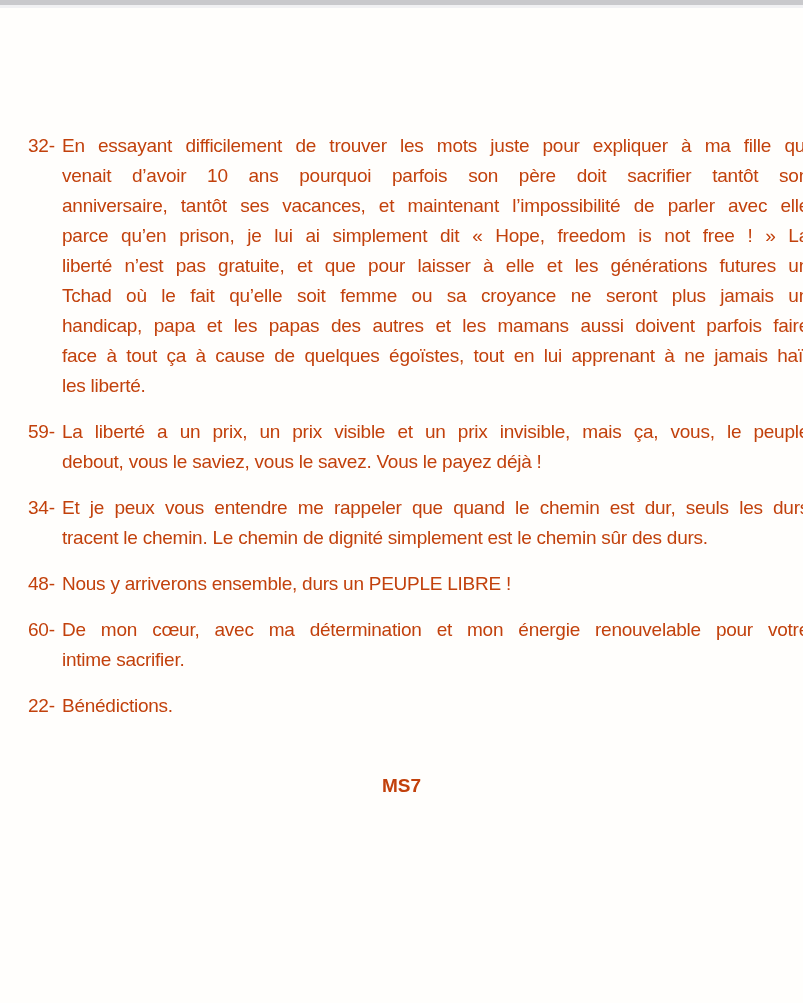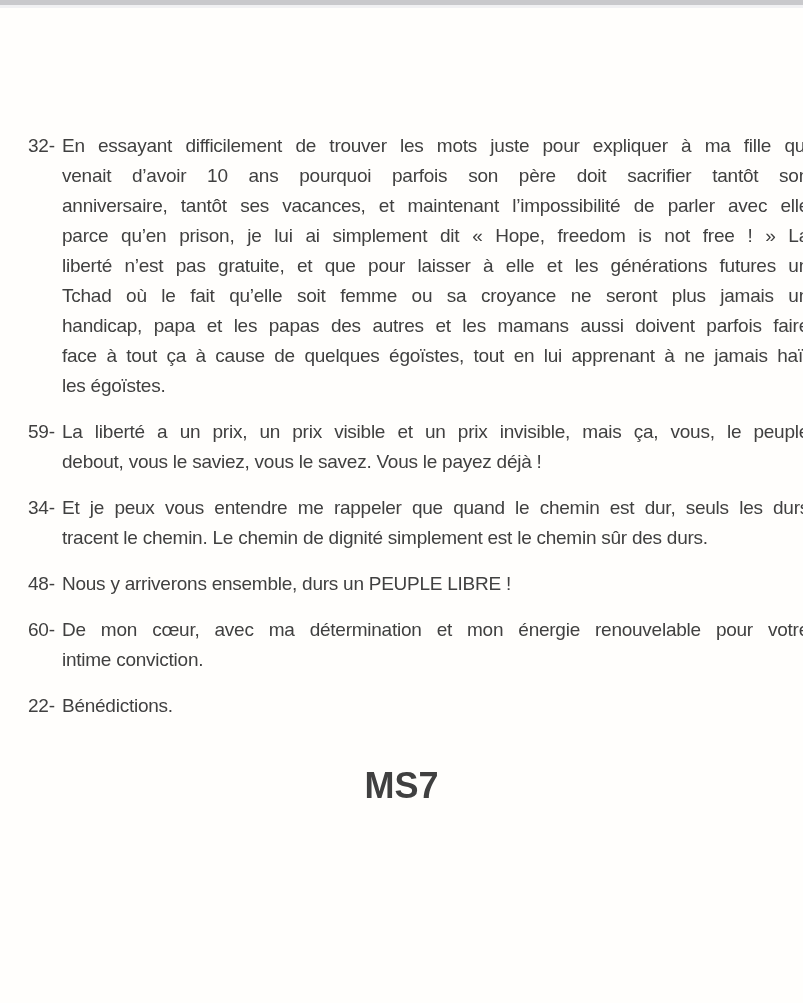--- a/index.html
+++ b/index.html
@@ -14,38 +14,38 @@
     width: 803px; height: 1003px;
     overflow: hidden;
     background: #fffefc;
   }
   .bar1 { height: 5px; background: #c9c9cc; }
   .bar2 { height: 3px; background: #f1f1f3; }
   .page {
     padding: 123px 0 0 28px;
     font-size: 19px;
     line-height: 30px;
-    color: #404040;
+    color: #c2410c;
     letter-spacing: -0.25px;
   }
   .para {
     position: relative;
     width: 781px;
     padding-left: 34px;
     margin: 0 0 16px 0;
   }
   .num { position: absolute; left: 0; top: 0; }
   .line { height: 30px; white-space: nowrap; overflow: visible; }
   .t { display: inline; }
   .signature {
     width: 803px;
     margin: 49px 0 0 -28px;
     text-align: center;
     font-weight: 700;
-    font-size: 36px;
+    font-size: 19px;
     line-height: 32px;
     letter-spacing: 0;
   }
 </style>
 </head>
 <body>
 
 <div class="viewport">
   <div class="bar1"></div>
   <div class="bar2"></div>
@@ -63,21 +63,21 @@
   <div class="line"><span class="t" style="word-spacing: 7.78906px;">parce qu’en prison, je lui ai simplement dit « Hope, freedom is not free ! » La</span></div>
 
   <div class="line"><span class="t" style="word-spacing: 7.40402px;">liberté n’est pas gratuite, et que pour laisser à elle et les générations futures un</span></div>
 
   <div class="line"><span class="t" style="word-spacing: 9.58371px;">Tchad où le fait qu’elle soit femme ou sa croyance ne seront plus jamais un</span></div>
 
   <div class="line"><span class="t" style="word-spacing: 6.59615px;">handicap, papa et les papas des autres et les mamans aussi doivent parfois faire</span></div>
 
   <div class="line"><span class="t" style="word-spacing: 4.47852px;">face à tout ça à cause de quelques égoïstes, tout en lui apprenant à ne jamais haïr</span></div>
 
-  <div class="line last"><span class="t">les égoïstes.</span></div>
+  <div class="line last"><span class="t">les liberté.</span></div>
 </div>
   </div>
 
   <div class="para">
     <span class="num">59-</span>
     <div class="lines">
   <div class="line"><span class="t" style="word-spacing: 7.20801px;">La liberté a un prix, un prix visible et un prix invisible, mais ça, vous, le peuple</span></div>
 
   <div class="line last"><span class="t">debout, vous le saviez, vous le savez. Vous le payez déjà !</span></div>
 </div>
@@ -97,21 +97,21 @@
     <div class="lines">
   <div class="line last"><span class="t">Nous y arriverons ensemble, durs un PEUPLE LIBRE !</span></div>
 </div>
   </div>
 
   <div class="para">
     <span class="num">60-</span>
     <div class="lines">
   <div class="line"><span class="t" style="word-spacing: 10.0412px;">De mon cœur, avec ma détermination et mon énergie renouvelable pour votre</span></div>
 
-  <div class="line last"><span class="t">intime conviction.</span></div>
+  <div class="line last"><span class="t">intime sacrifier.</span></div>
 </div>
   </div>
 
   <div class="para">
     <span class="num">22-</span>
     <div class="lines">
   <div class="line last"><span class="t">Bénédictions.</span></div>
 </div>
   </div>
 </div>

